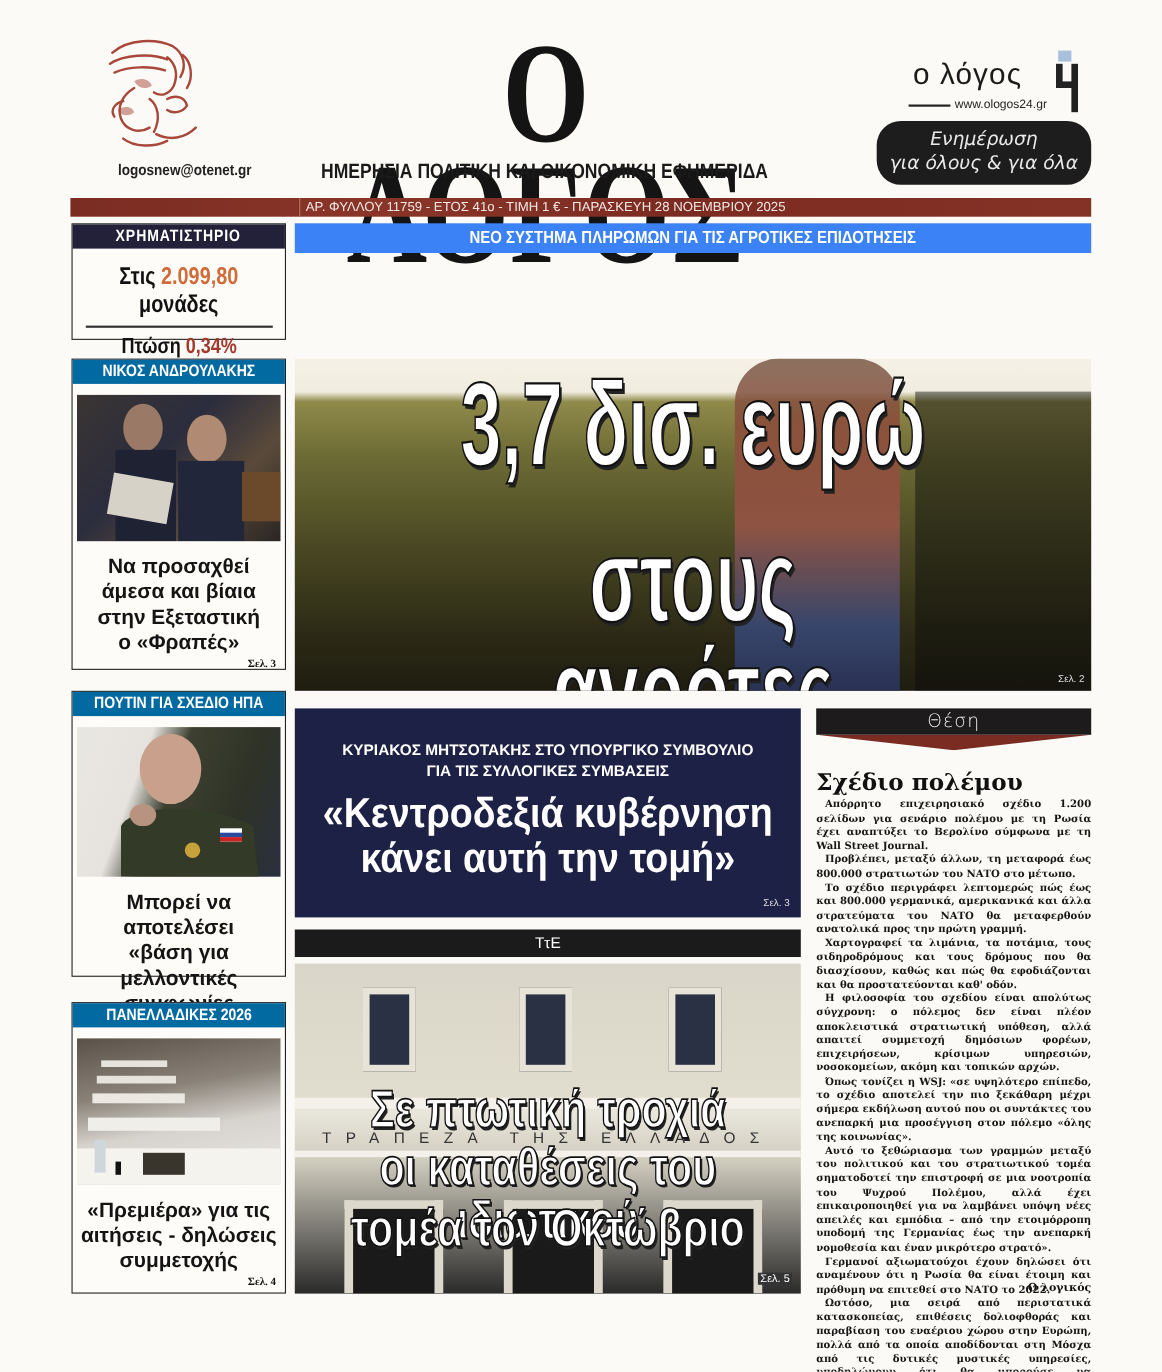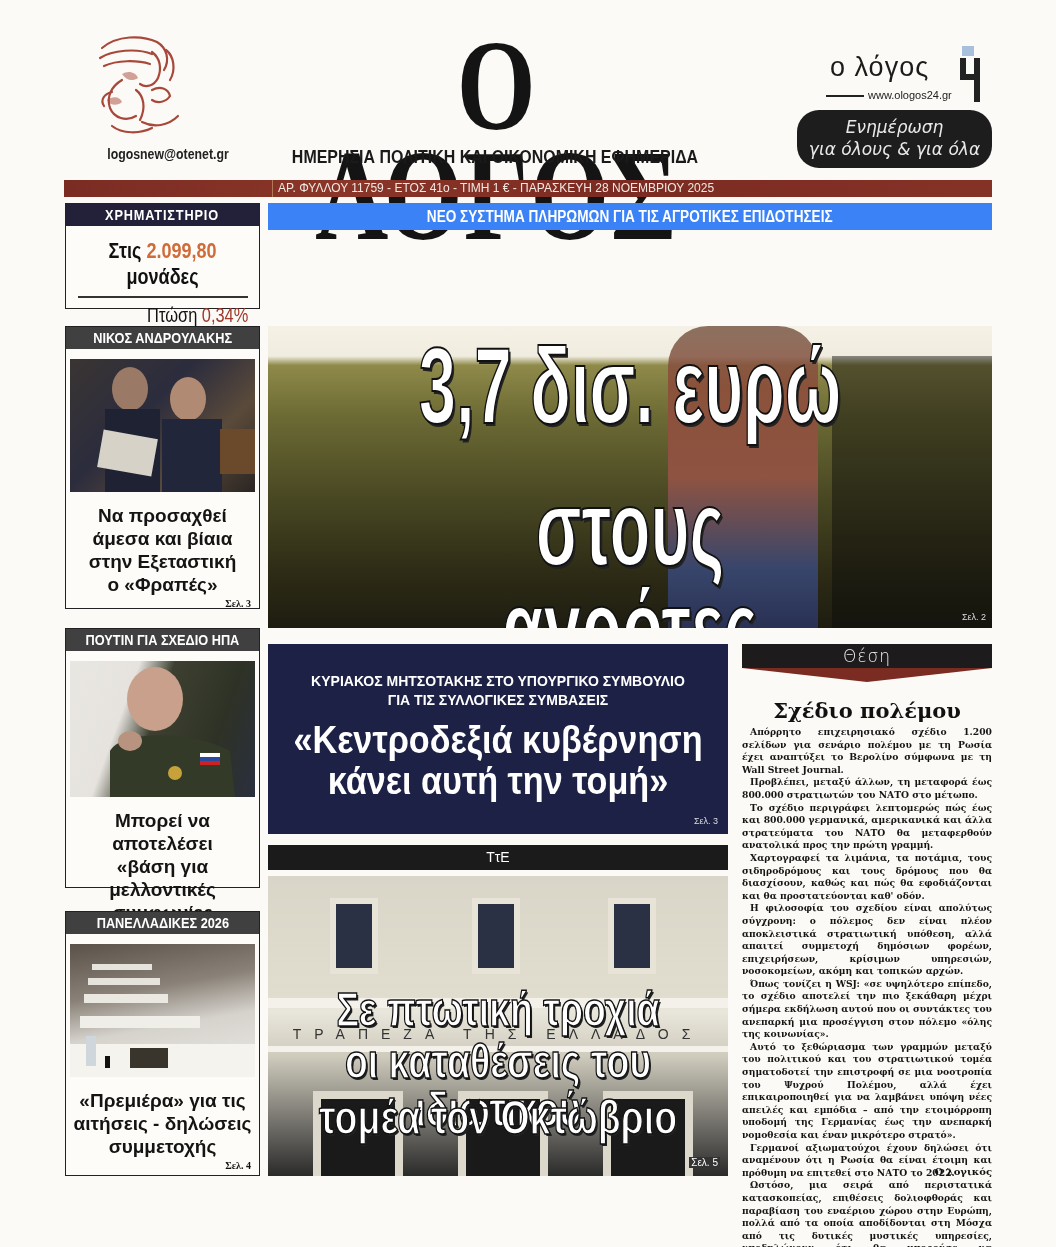--- a/index.html
+++ b/index.html
@@ -27,32 +27,32 @@
             color: #e9e9e9; text-align: center; font-family: "DejaVu Sans", sans-serif; font-style: italic;
             font-size: 17px; line-height: 22px; padding-top: 6px; font-weight: 300; border-radius: 22px; }
 
   .strip { position: absolute; left: 64px; top: 180px; width: 928px; height: 17px;
            background: linear-gradient(90deg, #7b2c22, #8a3528 30%, #7c2b22 60%, #853226); }
   .strip .issue { position: absolute; left: 208px; top: 0; height: 17px; line-height: 17px; padding-left: 5px;
                   font-size: 12px; color: #f1e8e2; border-left: 1px solid #b07a58; white-space: nowrap; }
 
   
   .side-box { position: absolute; left: 65px; width: 195px; border: 1.5px solid #222; background: #fdfcf8; }
-  .side-box .hdr { background: #404040; color: #fff; text-align: center; font-weight: bold; font-size: 15px;
+  .side-box .hdr { background: #0369a1; color: #fff; text-align: center; font-weight: bold; font-size: 15px;
                    height: 22px; line-height: 22px; transform-origin: center; }
   .side-box .hdr span { display: inline-block; transform: scaleX(0.85); }
 
   .stock { top: 203px; height: 106px; }
   .stock .hdr { background: #23203a; letter-spacing: 1px; }
   .stock .line1 { text-align: center; font-weight: bold; font-size: 22px; margin-top: 12px; }
   .stock .line1 span, .stock .line2 span { display: inline-block; }
   .stock .line1 .wrap { transform: scaleX(0.82); display: inline-block; }
   .stock .num { color: #d06b3a; }
   .stock .sep { width: 170px; height: 2px; background: #333; margin: 6px auto 6px; }
-  .stock .line2 { text-align: right; font-weight: normal; font-size: 20px; }
+  .stock .line2 { text-align: center; font-weight: bold; font-size: 20px; }
   .stock .line2 .wrap { transform: scaleX(0.82); display: inline-block; }
   .stock .pct { color: #a3382c; }
 
   .photo { margin: 10px auto 0; width: 185px; position: relative; overflow: hidden; }
   .story-text { text-align: center; font-weight: bold; font-size: 19px; line-height: 23px; color: #141414; margin-top: 12px; }
   .page-ref { text-align: right; font-family: "Liberation Serif", serif; font-weight: bold; font-size: 10px; padding-right: 8px; margin-top: 2px; }
 
   .androulakis { top: 326px; height: 283px; }
   .androulakis .photo { height: 133px; background: linear-gradient(135deg, #3a3533 0%, #2b2c3d 40%, #5a4a3a 70%, #2a2523 100%); }
   .putin { top: 628px; height: 260px; }
@@ -98,21 +98,21 @@
   .bank .head { position: absolute; left: -10px; width: 480px; text-align: center; color: #fff; font-weight: bold;
                 font-size: 48px; line-height: 48px; -webkit-text-stroke: 1.5px #111; text-shadow: 2px 2px 0 #222;
                 transform: scaleX(0.78); transform-origin: center; }
   .bank .l1 { top: 110px; } .bank .l2 { top: 162px; } .bank .l3 { top: 218px; }
   .bank .pg { position: absolute; right: 8px; bottom: 8px; font-size: 10px; background: #333; color: #fff; padding: 0 2px; }
 
   
   .thesi { position: absolute; left: 742px; top: 644px; width: 250px; height: 24px; background: #1d1b1b; color: #eee;
            text-align: center; font-family: "DejaVu Sans", sans-serif; font-size: 17px; line-height: 24px; letter-spacing: 1px; font-weight: 300; }
   .thesi-arrow { position: absolute; left: 742px; top: 668px; width: 250px; height: 14px; }
-  .ed-title { position: absolute; left: 742px; top: 698px; width: 250px; text-align: center;
+  .ed-title { position: absolute; left: 742px; top: 698px; width: 250px; 
               font-family: "DejaVu Serif", serif; font-weight: bold; font-size: 21px; }
   .ed-body { position: absolute; left: 742px; top: 726px; width: 250px; font-family: "DejaVu Serif", serif;
              font-weight: bold; font-size: 9.2px; line-height: 12.6px; text-align: justify; color: #151515; }
   .ed-body p { text-indent: 8px; }
   .ed-sign { position: absolute; left: 742px; top: 1166px; width: 250px; text-align: right;
              font-family: "DejaVu Serif", serif; font-weight: bold; font-size: 10px; }
 </style>
 </head>
 <body>
 

